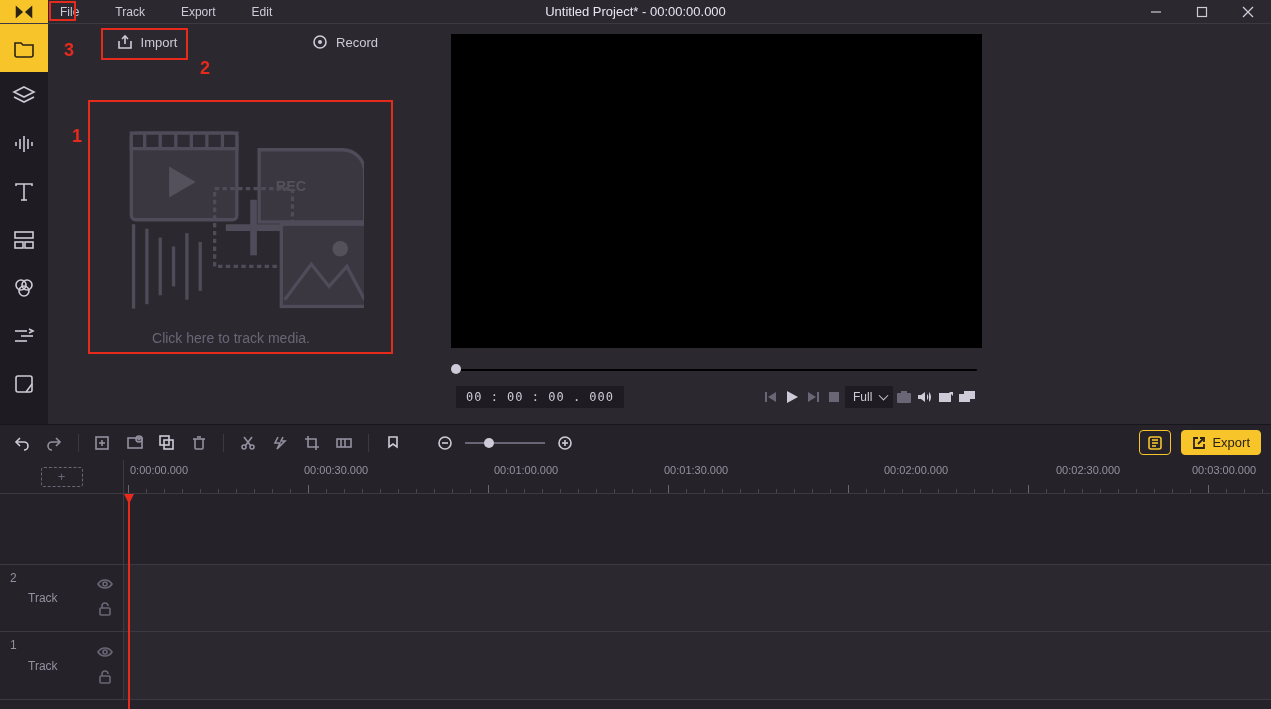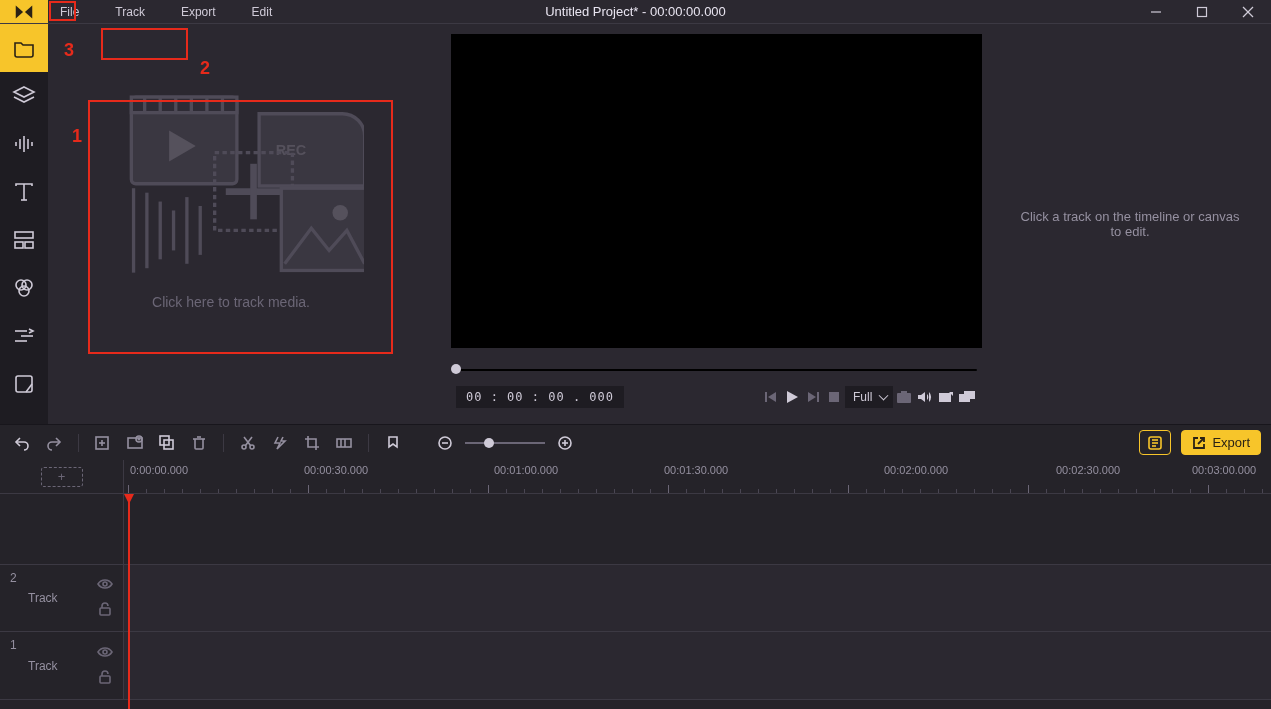--- a/index.html
+++ b/index.html
@@ -200,20 +200,37 @@
         </div>
       <div class="strip-item">
           <svg width="24" height="24" viewBox="0 0 24 24">
             <rect x="4" y="4" width="16" height="16" rx="2"></rect>
             <polyline points="20,12 14,20" fill="none"></polyline>
           </svg>
         </div>
     </div>
 
     <div id="mediapanel">
+      <div id="mediapanel-top">
+        <div class="mptab">
+          <svg width="16" height="16" viewBox="0 0 16 16">
+              <polyline points="14,7 14,14 2,14 2,7"></polyline>
+              <polyline points="5,5 8,2 11,5"></polyline>
+              <line x1="8" y1="2" x2="8" y2="10"></line>
+            </svg>
+          <span>Import</span>
+        </div>
+        <div class="mptab">
+          <svg width="16" height="16" viewBox="0 0 16 16">
+              <circle cx="8" cy="8" r="6"></circle>
+              <circle cx="8" cy="8" r="2" fill="currentColor" stroke="none"></circle>
+            </svg>
+          <span>Record</span>
+        </div>
+      </div>
       <div id="mediabody">
         <div id="dropzone">
           <svg viewBox="0 0 240 180">
             <g stroke="#4f4b58" stroke-width="3" fill="none">
               <rect x="30" y="10" width="95" height="78" rx="4" fill="#3a3741"></rect>
               <rect x="30" y="10" width="95" height="14" fill="#2e2b35"></rect>
               <line x1="42" y1="10" x2="42" y2="24"></line>
                 <line x1="56" y1="10" x2="56" y2="24"></line>
                 <line x1="70" y1="10" x2="70" y2="24"></line>
                 <line x1="84" y1="10" x2="84" y2="24"></line>
@@ -304,23 +321,20 @@
                 </svg>
               </div>
             <div class="pc-btn">
                 <svg width="18" height="14" viewBox="0 0 18 14" fill="none" stroke="currentColor" stroke-width="1.4">
                   <rect x="1" y="4" width="11" height="8"></rect>
                   <rect x="6" y="1" width="11" height="8"></rect>
                 </svg>
               </div>
           </div>
         </div>
-      </div>
-      <div id="inspector">
-        <div style="max-width:220px;">Click a track on the timeline or canvas to edit.</div>
       </div>
     </div>
   </div>
 
   <div id="tl-toolbar">
     <div class="tlt-btn on">
         <svg width="18" height="18" viewBox="0 0 18 18">
           <path d="M7 4 3 8l4 4"></path>
           <path d="M3 8h8a4 4 0 0 1 0 8"></path>
         </svg>

